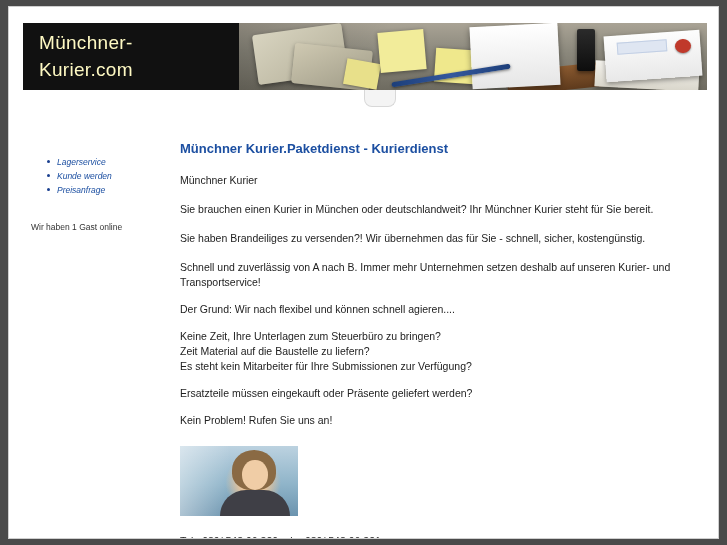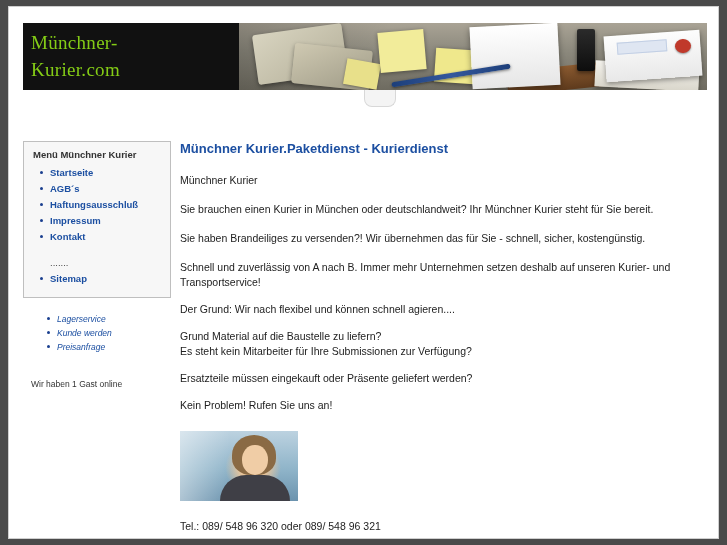--- a/index.html
+++ b/index.html
@@ -29,26 +29,26 @@
     position: absolute;
     left: 14px;
     top: 16px;
     width: 684px;
     height: 67px;
     background: #111111;
     overflow: hidden;
   }
   .banner-title {
     position: absolute;
-    left: 8px;
+    left: 16px;
     top: 6px;
-    color: #84cc16;
+    color: #fef9c3;
     font-size: 19px;
     line-height: 27px;
-    font-family: Liberation Serif, serif;
+    font-family: Liberation Sans, sans-serif;
     letter-spacing: 0.3px;
     z-index: 4;
   }
   .banner-photo {
     position: absolute;
     left: 216px;
     top: 0;
     width: 468px;
     height: 67px;
     background:
@@ -339,34 +339,20 @@
       <div class="ph ph-env-line"></div>
       <div class="ph ph-stamp"></div>
     </div>
   </div>
 
   <div class="notch"></div>
 
   <div class="content">
 
     <div class="sidebar">
-      <div class="menu-box">
-        <div class="menu-title">Menü Münchner Kurier</div>
-        <ul class="menu-list">
-          <li><a href="#">Startseite</a></li>
-          <li><a href="#">AGB´s</a></li>
-          <li><a href="#">Haftungsausschluß</a></li>
-          <li><a href="#">Impressum</a></li>
-          <li><a href="#">Kontakt</a></li>
-        </ul>
-        <div class="menu-dots">.......</div>
-        <ul class="menu-list">
-          <li><a href="#">Sitemap</a></li>
-        </ul>
-      </div>
 
       <ul class="sub-list">
         <li><a href="#">Lagerservice</a></li>
         <li><a href="#">Kunde werden</a></li>
         <li><a href="#">Preisanfrage</a></li>
       </ul>
 
       <div class="online-text">Wir haben 1 Gast online</div>
     </div>
 
@@ -377,21 +363,22 @@
       <div class="sp-14"></div>
       <p class="bold">Sie brauchen einen Kurier in München oder deutschlandweit? Ihr Münchner Kurier steht für Sie bereit.</p>
       <div class="sp-14"></div>
       <p>Sie haben Brandeiliges zu versenden?! Wir übernehmen das für Sie - schnell, sicher, kostengünstig.</p>
       <div class="sp-14"></div>
       <p>Schnell und zuverlässig von A nach B. Immer mehr Unternehmen setzen deshalb auf unseren Kurier- und</p>
       <p>Transportservice!</p>
       <div class="sp-12"></div>
       <p>Der Grund: Wir nach flexibel und können schnell agieren....</p>
       <div class="sp-12"></div>
-      <p>Grund Material auf die Baustelle zu liefern?</p>
+      <p>Keine Zeit, Ihre Unterlagen zum Steuerbüro zu bringen?</p>
+      <p>Zeit Material auf die Baustelle zu liefern?</p>
       <p>Es steht kein Mitarbeiter für Ihre Submissionen zur Verfügung?</p>
       <div class="sp-12"></div>
       <p>Ersatzteile müssen eingekauft oder Präsente geliefert werden?</p>
       <div class="sp-12"></div>
       <p>Kein Problem! Rufen Sie uns an!</p>
 
       <div class="photo-person">
         <div class="pp-blur"></div>
         <div class="pp-hair"></div>
         <div class="pp-face"></div>

